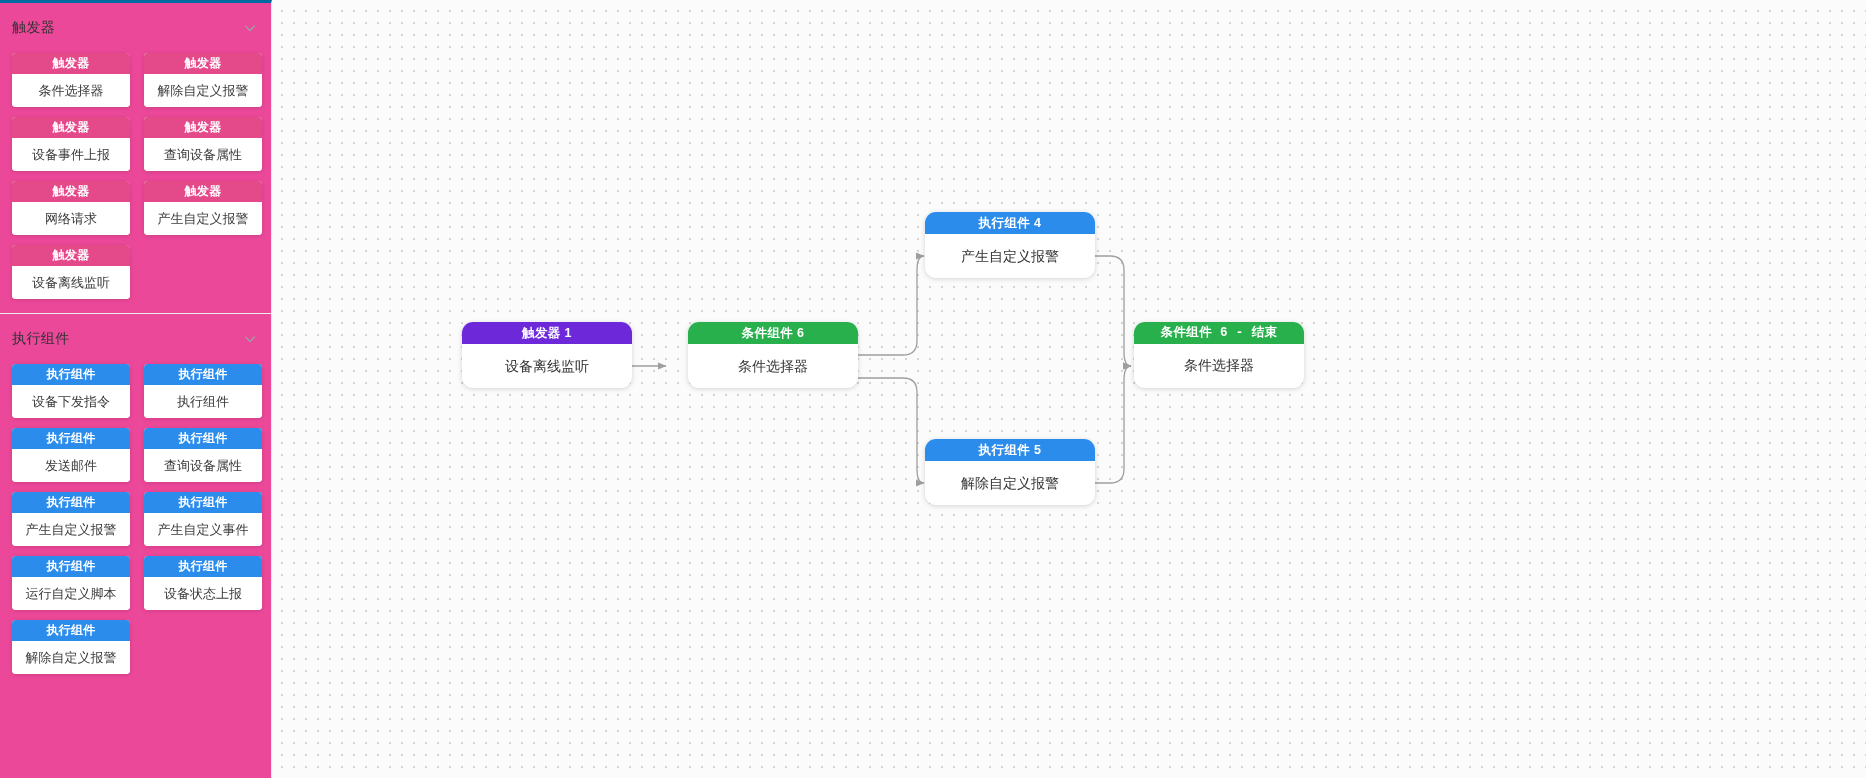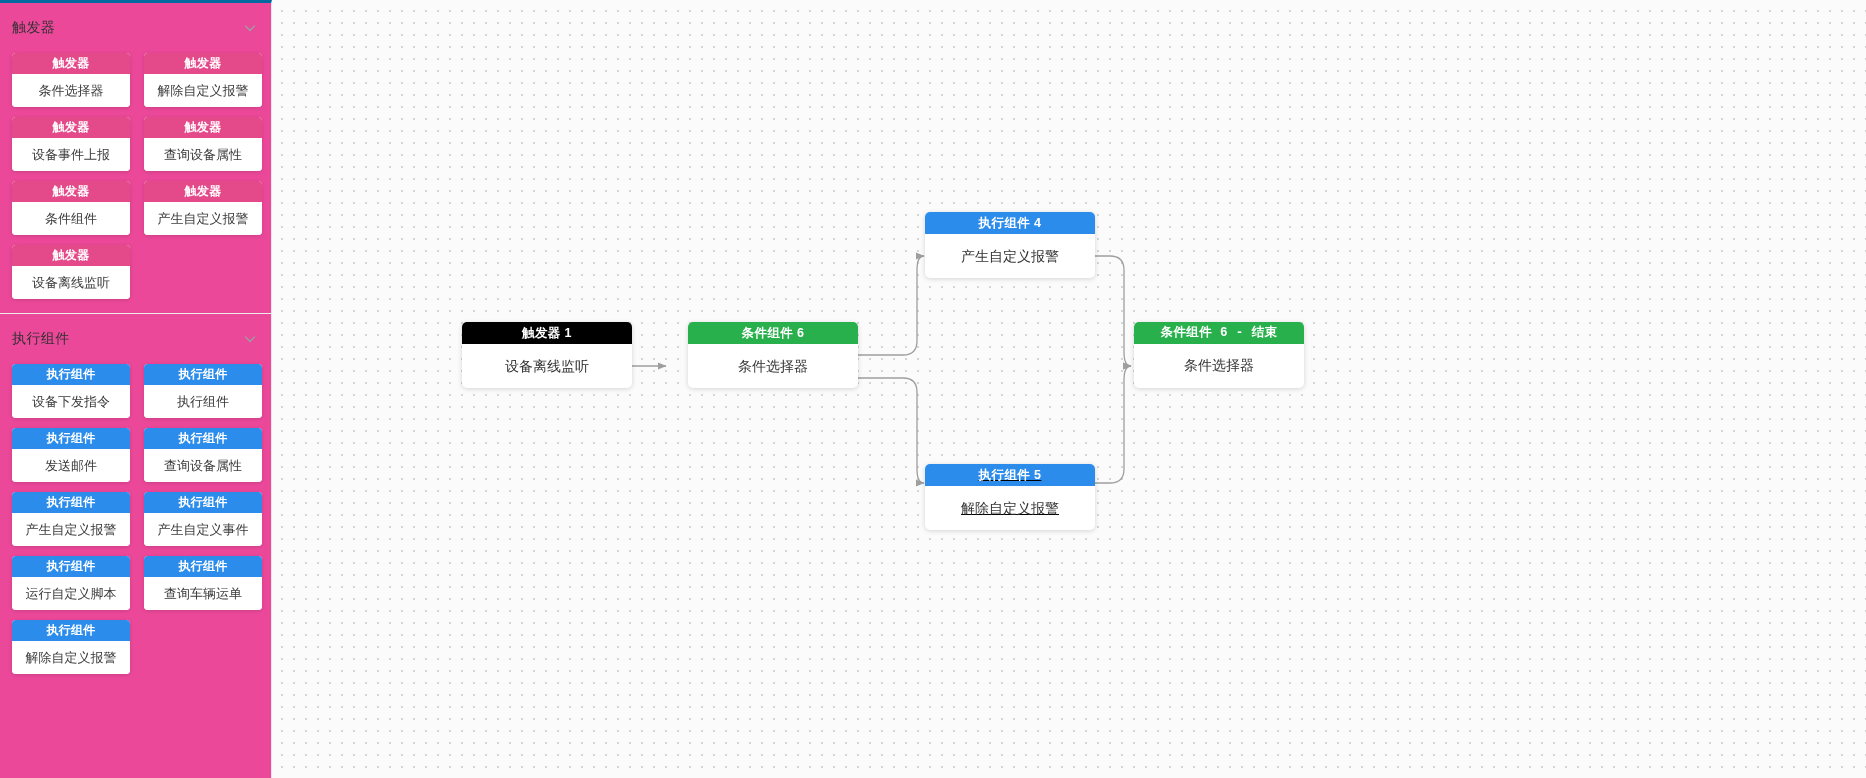--- a/index.html
+++ b/index.html
@@ -96,41 +96,41 @@
     background-size: 12px 12px;
     background-position: 4px 5px;
     overflow: hidden;
   }
   .edges { position: absolute; inset: 0; pointer-events: none; }
 
   .flow-node {
     position: absolute;
     width: 170px;
     background: #ffffff;
-    border-radius: 5px;
+    border-radius: 11px;
     box-shadow: 0 1px 5px rgba(0,0,0,.16);
     overflow: hidden;
   }
   .flow-node .fn-head {
     height: 22px;
     line-height: 22px;
     text-align: center;
     font-size: 12.5px;
     color: #ffffff;
     font-weight: 700;
     letter-spacing: .4px;
   }
   .flow-node .fn-body {
     height: 44px;
     line-height: 44px;
     text-align: center;
     font-size: 14px;
     color: #333333;
   }
-  .fn-trigger .fn-head { background: #000000; }
+  .fn-trigger .fn-head { background: #6d28d9; }
   .fn-action  .fn-head { background: #2b8cec; }
   .fn-cond    .fn-head { background: #27b04b; }
 </style>
 </head>
 <body>
 
 <div id="app">
 
   <aside class="sidebar">
 
@@ -155,21 +155,21 @@
         <div class="node-card nc-trigger">
           <div class="nc-head">触发器</div>
           <div class="nc-body">设备事件上报</div>
         </div>
         <div class="node-card nc-trigger">
           <div class="nc-head">触发器</div>
           <div class="nc-body">查询设备属性</div>
         </div>
         <div class="node-card nc-trigger">
           <div class="nc-head">触发器</div>
-          <div class="nc-body">条件组件</div>
+          <div class="nc-body">网络请求</div>
         </div>
         <div class="node-card nc-trigger">
           <div class="nc-head">触发器</div>
           <div class="nc-body">产生自定义报警</div>
         </div>
         <div class="node-card nc-trigger">
           <div class="nc-head">触发器</div>
           <div class="nc-body">设备离线监听</div>
         </div>
       </div>
@@ -208,21 +208,21 @@
         <div class="node-card nc-action">
           <div class="nc-head">执行组件</div>
           <div class="nc-body">产生自定义事件</div>
         </div>
         <div class="node-card nc-action">
           <div class="nc-head">执行组件</div>
           <div class="nc-body">运行自定义脚本</div>
         </div>
         <div class="node-card nc-action">
           <div class="nc-head">执行组件</div>
-          <div class="nc-body">查询车辆运单</div>
+          <div class="nc-body">设备状态上报</div>
         </div>
         <div class="node-card nc-action">
           <div class="nc-head">执行组件</div>
           <div class="nc-body">解除自定义报警</div>
         </div>
       </div>
     </section>
   </aside>
 
   <main class="canvas-wrap">
@@ -253,21 +253,21 @@
     <div class="flow-node fn-cond" style="left:400px; top:322px;margin-left:16px;">
       <div class="fn-head">条件组件 6</div>
       <div class="fn-body">条件选择器</div>
     </div>
 
     <div class="flow-node fn-action" style="left:653px; top:212px;">
       <div class="fn-head">执行组件 4</div>
       <div class="fn-body">产生自定义报警</div>
     </div>
 
-    <div class="flow-node fn-action" style="left:653px; top:464px;text-decoration:underline;">
+    <div class="flow-node fn-action" style="left:653px; top:439px;">
       <div class="fn-head">执行组件 5</div>
       <div class="fn-body">解除自定义报警</div>
     </div>
 
     <div class="flow-node fn-cond" style="left:862px; top:322px;font-family:Liberation Mono, monospace;">
       <div class="fn-head">条件组件 6 - 结束</div>
       <div class="fn-body">条件选择器</div>
     </div>
 
   </main>

